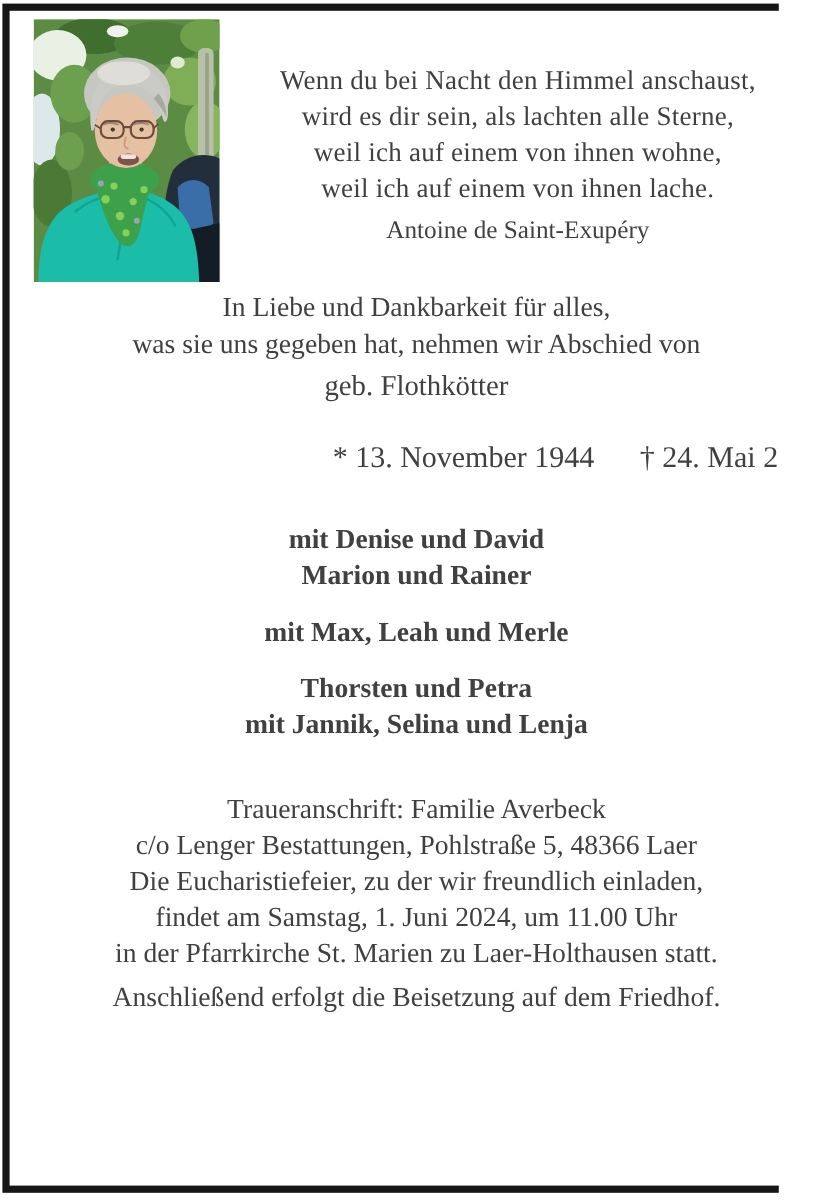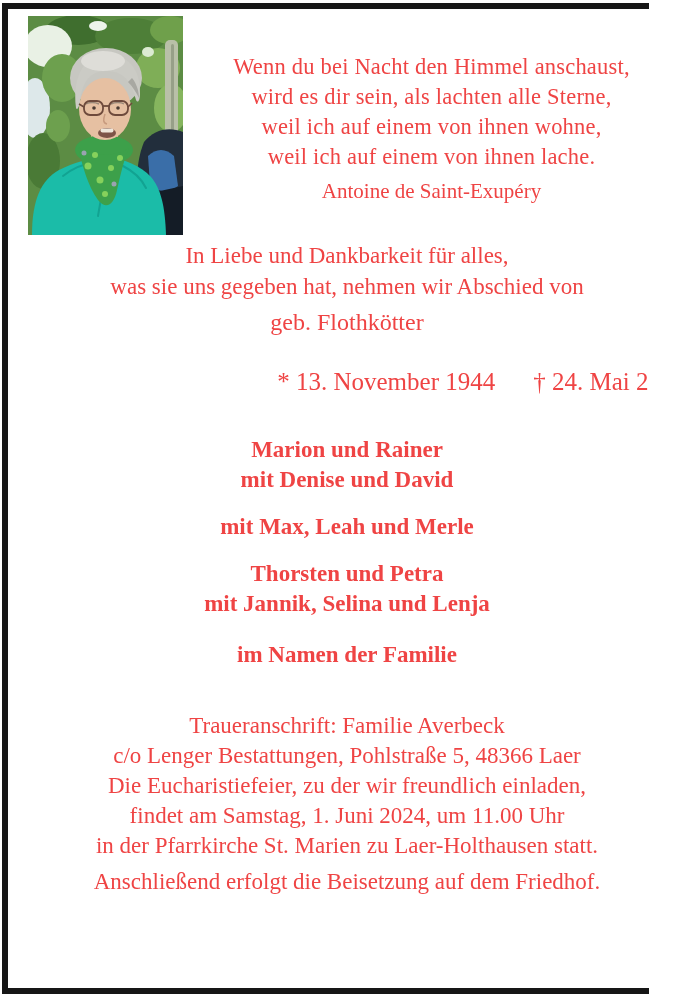--- a/index.html
+++ b/index.html
@@ -2,21 +2,21 @@
 <html lang="de"><head>
 <meta charset="utf-8">
 <style>
   * { margin:0; padding:0; box-sizing:border-box; }
   html,body { background:#ffffff; }
   .sheet {
     position:relative;
     width:649px; height:1000px;
     background:#ffffff;
     font-family:"Liberation Serif", "DejaVu Serif", serif;
-    color:#ef4444;
+    color:#404040;
     overflow:hidden;
   }
   .frame {
     position:absolute; left:2px; top:3px;
     width:690px; height:991px;
     border:6px solid #161616;
     background:#ffffff;
   }
   .content { position:relative; width:100%; height:100%; }
 
@@ -143,31 +143,30 @@
 
 
       <div class="maiden centered">geb. Flothkötter</div>
 
       <div class="dates centered">
         <span>* 13. November 1944</span><span class="sep"></span><span>† 24. Mai 2024</span>
       </div>
 
       <div class="mourners centered">
         <div class="mourner-group">
+          <div>mit Denise und David</div>
           <div>Marion und Rainer</div>
-          <div>mit Denise und David</div>
         </div>
         <div class="mourner-group">
           <div>mit Max, Leah und Merle</div>
         </div>
         <div class="mourner-group">
           <div>Thorsten und Petra</div>
           <div>mit Jannik, Selina und Lenja</div>
         </div>
-        <div class="mourners-closing">im Namen der Familie</div>
       </div>
 
       <div class="address centered">
         <div>Traueranschrift: Familie Averbeck</div>
         <div>c/o Lenger Bestattungen, Pohlstraße 5, 48366 Laer</div>
       </div>
 
       <div class="service centered">
         <div>Die Eucharistiefeier, zu der wir freundlich einladen,</div>
         <div>findet am Samstag, 1. Juni 2024, um 11.00 Uhr</div>

